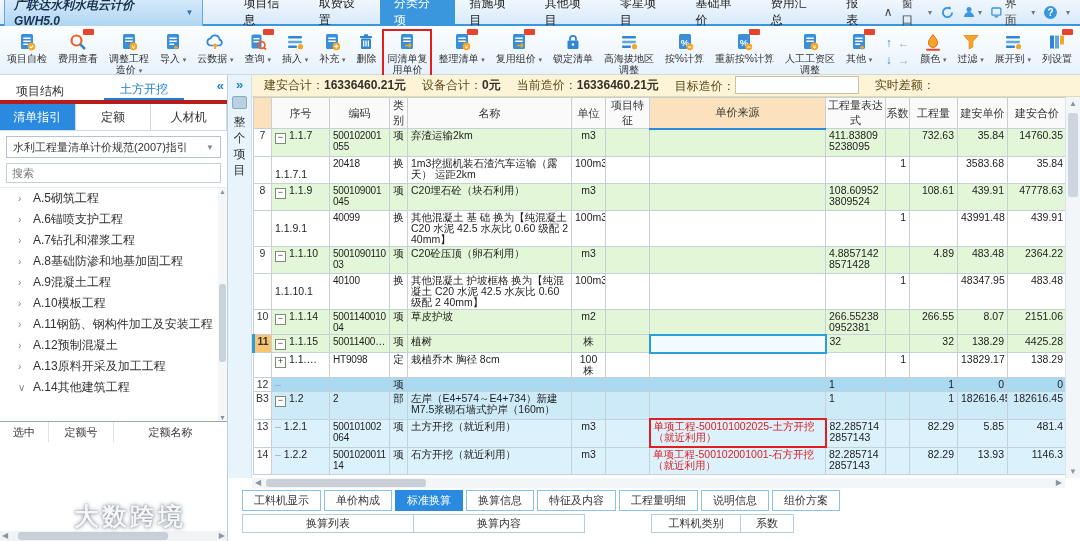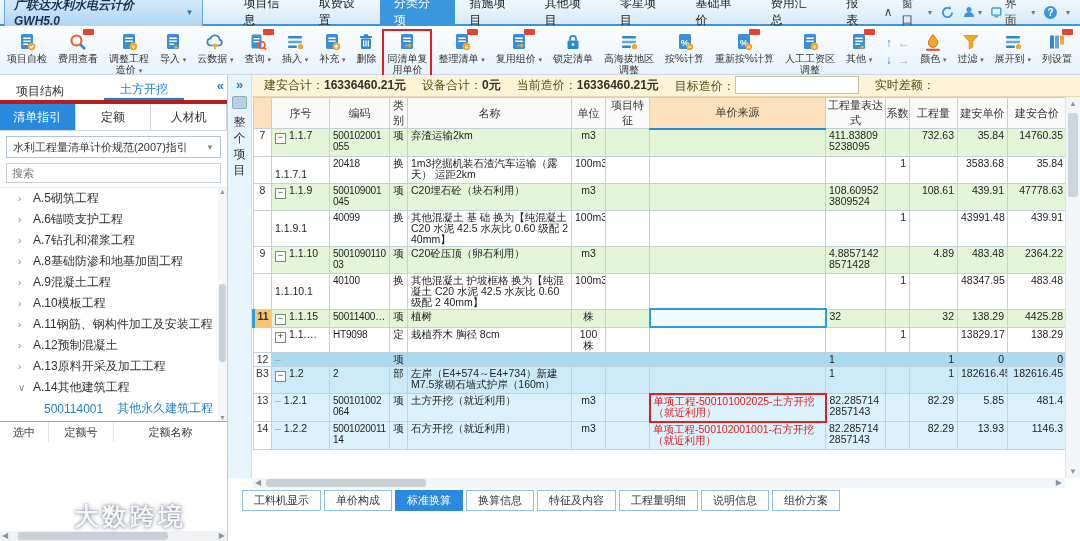--- a/index.html
+++ b/index.html
@@ -487,24 +487,20 @@
           <span>A.12预制混凝土</span>
         </div>
         <div class="titem2">
           <span class="chev">›</span>
           <span>A.13原料开采及加工工程</span>
         </div>
         <div class="titem2">
           <span class="chev">∨</span>
           <span>A.14其他建筑工程</span>
         </div>
-        <div class="titem2 sel">
-          <span class="tcode">500114001</span>
-          <span>其他永久建筑工程</span>
-        </div>
         <div id="sbvsb">
         <div class="ar" style="top:0">▲</div>
         <div class="th"></div>
         <div class="ar" style="bottom:0">▼</div>
       </div>
       </div>
     <div id="sbbottom">
         <div class="sbbcell" style="width: 48px;">选中</div>
         <div class="sbbcell" style="width: 64px;">定额号</div>
         <div class="sbbcell" style="flex: 1 1 0%; border-right: none;">定额名称</div>
@@ -649,20 +645,35 @@
             <td style="height: 30px;">其他混凝土 护坡框格  换为【纯混凝土 C20 水泥 42.5 水灰比 0.60 级配 2 40mm】</td>
             <td class="ct" style="height: 30px;">100m3</td>
             <td style="height: 30px;"></td>
             <td style="height: 30px;"></td>
             <td class="exprcell" style="height: 30px;"></td>
             <td class="rt" style="height: 30px;">1</td>
             <td class="rt" style="height: 30px;"></td>
             <td class="rt" style="height: 30px;">48347.95</td>
             <td class="rt" style="height: 30px;">483.48</td>
           </tr>
+          <tr class="green" style="height: 22px;">
+            <td class="num" style="height: 22px;">10</td>
+            <td style="height: 22px;"><span class="exp">−</span>1.1.14</td>
+            <td class="codecell" style="height: 22px;">500114001004</td>
+            <td class="ct" style="height: 22px;">项</td>
+            <td style="height: 22px;">草皮护坡</td>
+            <td class="ct" style="height: 22px;">m2</td>
+            <td style="height: 22px;"></td>
+            <td style="height: 22px;"></td>
+            <td class="exprcell" style="height: 22px;">266.552380952381</td>
+            <td class="rt" style="height: 22px;"></td>
+            <td class="rt" style="height: 22px;">266.55</td>
+            <td class="rt" style="height: 22px;">8.07</td>
+            <td class="rt" style="height: 22px;">2151.06</td>
+          </tr>
           <tr class="green" style="height: 14px;">
             <td class="num numhl selbar" style="height: 14px;">11</td>
             <td style="height: 14px;"><span class="exp">−</span>1.1.15</td>
             <td class="codecell" style="height: 14px;">50011400…</td>
             <td class="ct" style="height: 14px;">项</td>
             <td style="height: 14px;">植树</td>
             <td class="ct" style="height: 14px;">株</td>
             <td style="height: 14px;"></td>
             <td class="srcsel" style="height: 14px;"></td>
             <td class="exprcell" style="height: 14px;">32</td>
@@ -765,20 +776,27 @@
     <div id="btabs">
         <span class="btab">工料机显示</span>
         <span class="btab">单价构成</span>
         <span class="btab active">标准换算</span>
         <span class="btab">换算信息</span>
         <span class="btab">特征及内容</span>
         <span class="btab">工程量明细</span>
         <span class="btab">说明信息</span>
         <span class="btab">组价方案</span>
       </div>
+    <div id="bsub">
+        <div class="bcell first" style="width: 170px;">换算列表</div>
+        <div class="bcell" style="width: 170px;">换算内容</div>
+        <div class="bspacer"></div>
+        <div class="bcell first" style="width: 88px;">工料机类别</div>
+        <div class="bcell" style="width: 52px;">系数</div>
+      </div>
   </div>
 
   <div id="wm">
     <svg width="42" height="26" viewBox="0 0 42 26" style="opacity:.93">
         <path d="M7 21V5L3 9" stroke="#fff" stroke-width="3.2" fill="none" stroke-linecap="round"></path>
         <circle cx="18.5" cy="13" r="6.8" stroke="#fff" stroke-width="3.2" fill="none"></circle>
         <circle cx="33" cy="13" r="6.8" stroke="#fff" stroke-width="3.2" fill="none"></circle>
       </svg>
     <span>大数跨境</span>
   </div>

